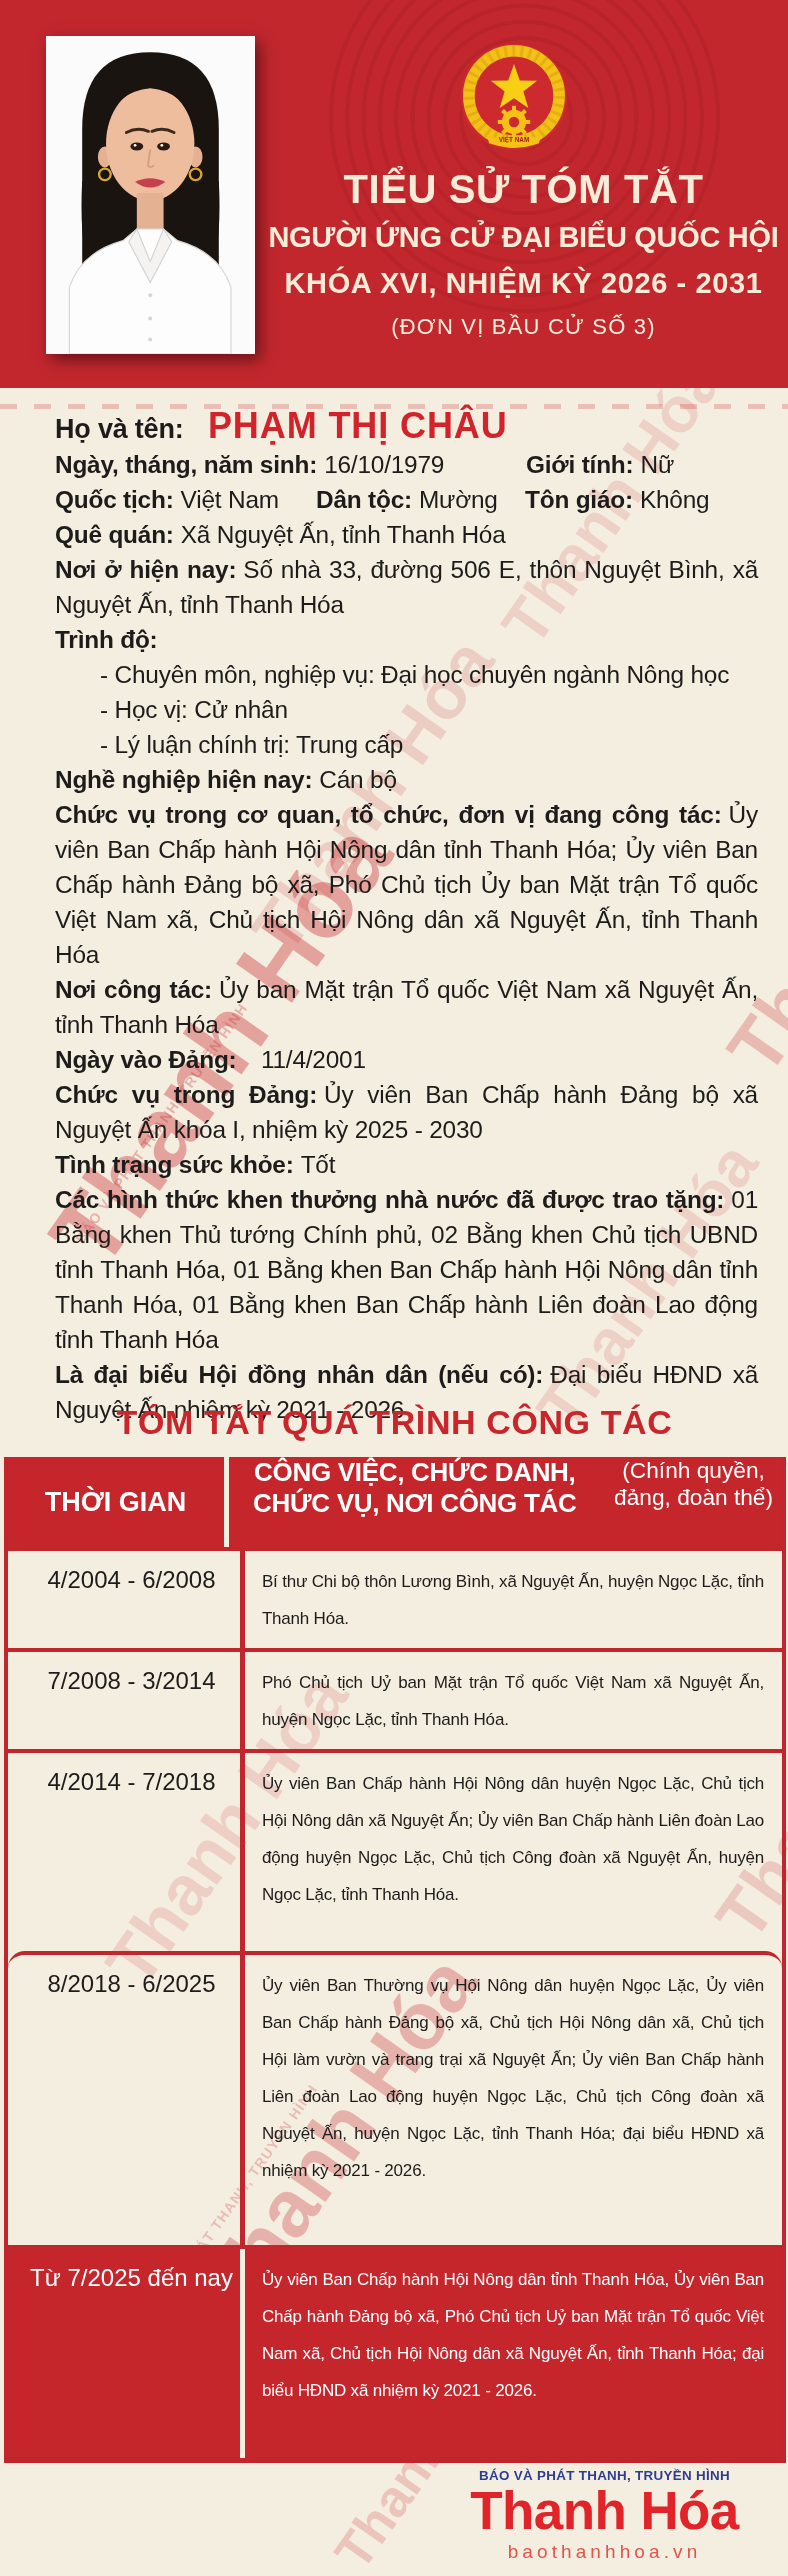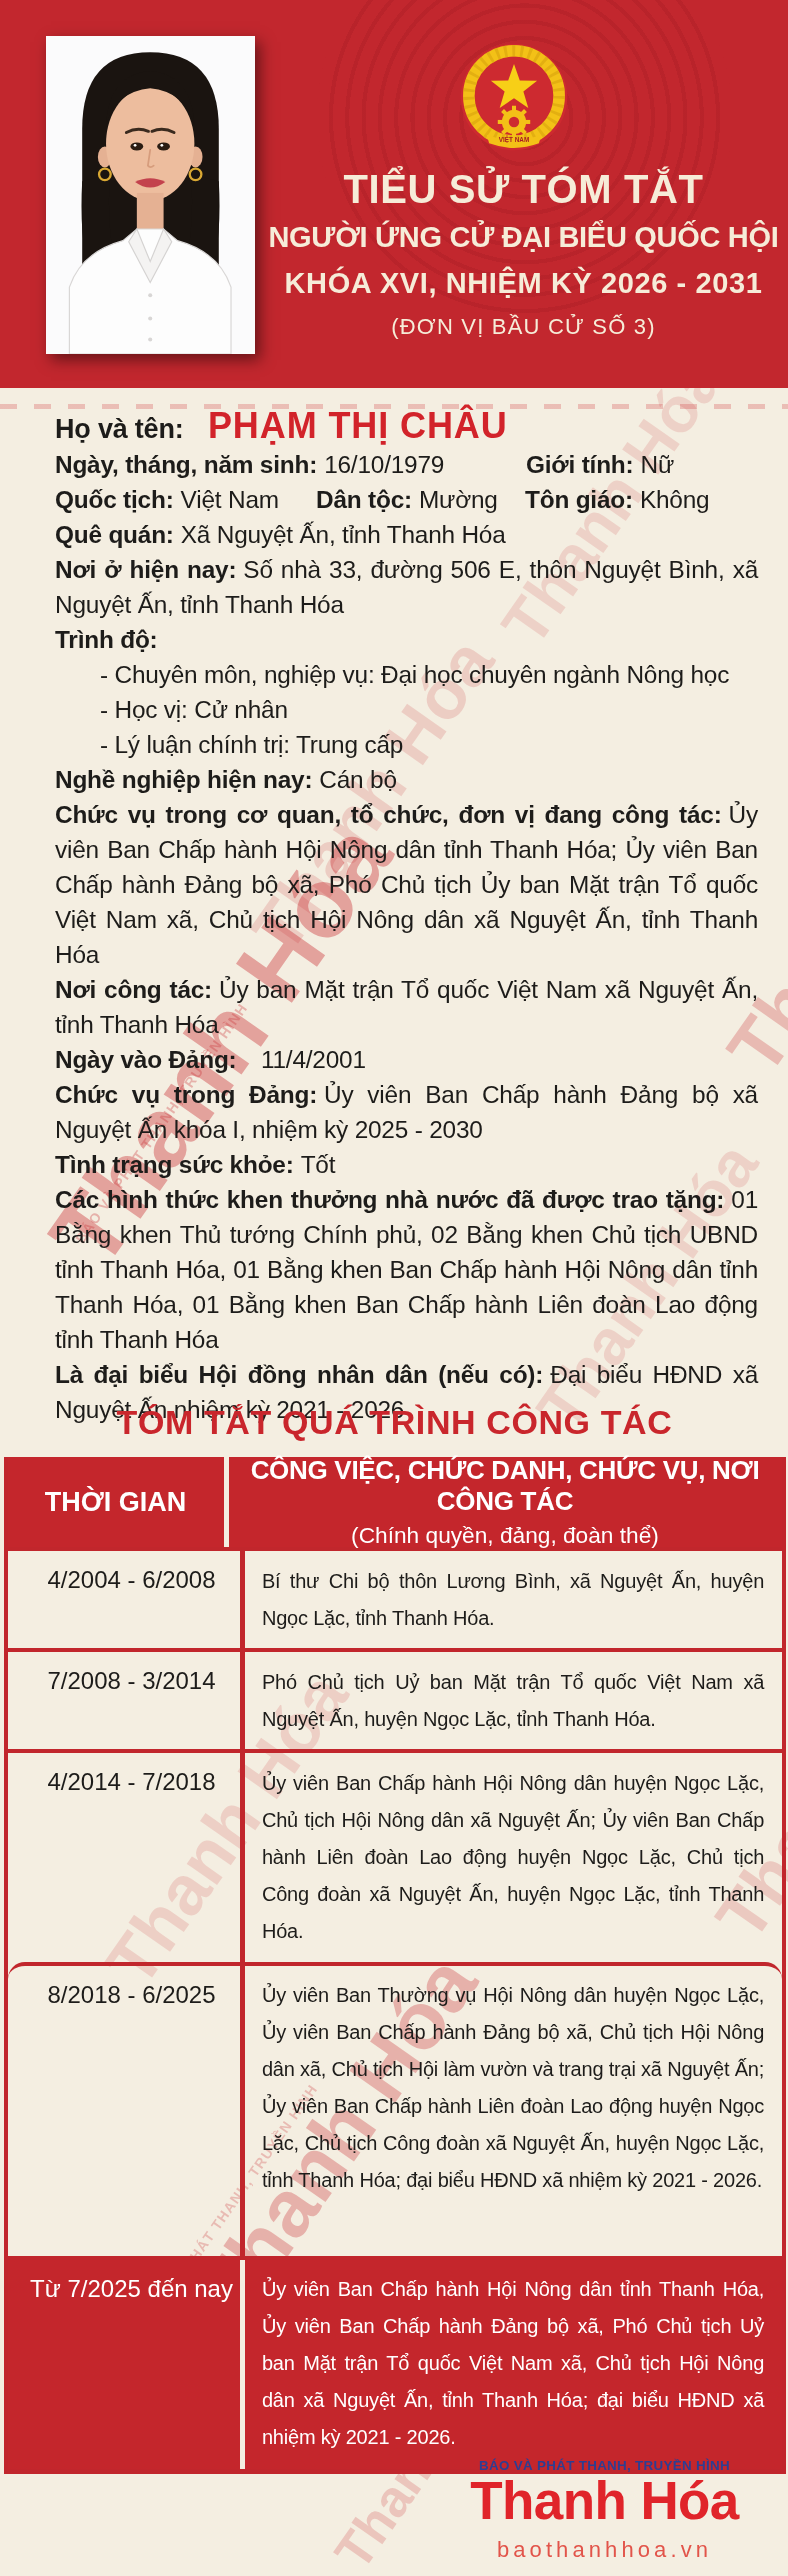--- a/index.html
+++ b/index.html
@@ -40,36 +40,36 @@
   .pw3{flex:0 0 209px;}
   .sub{padding-left:45px;}
   .gapval{margin-left:17.4px;}
 
   
   .career{position:absolute; top:1403px; left:0; right:0; z-index:1;}
   .career h2{text-align:center; color:#c9262c; font-size:34px; margin:0 0 15px; letter-spacing:0.6px; font-weight:bold;}
   .tbl{margin:0 3.5px; border-left:4.6px solid #c1262c; border-right:4.6px solid #c1262c; border-bottom:5.8px solid #c1262c;}
   .thead{display:flex; background:#c4262c; color:#fff; height:90px;}
   .th-time{flex:0 0 216px; display:flex; align-items:center; justify-content:center; font-size:27px; font-weight:bold; border-right:5.8px solid #f4eee1;}
-  .th-main{flex:1; display:flex; flex-direction:column; justify-content:center; text-align:center; gap:4.6px;}
+  .th-main{flex:1; display:flex; flex-direction:row; justify-content:center; text-align:center; gap:4.6px;}
   .th-main-1{font-size:26px; font-weight:bold; letter-spacing:-0.3px;}
   .th-main-2{font-size:22.7px; font-weight:normal;}
   .trow{display:flex; border-top:4.1px solid #c1262c;}
   .td-time{flex:0 0 216px; border-right:5.8px solid #c1262c; display:flex; justify-content:center; padding-top:15px; font-size:24px; color:#1d1c1a;padding-left:16px;}
-  .td-detail{flex:1; padding:11.6px 17.4px; font-size:20px; line-height:37px; text-align:justify; color:#1d1c1a; letter-spacing:-0.2px;}
+  .td-detail{flex:1; padding:11.6px 17.4px; font-size:17px; line-height:37px; text-align:justify; color:#1d1c1a; letter-spacing:-0.2px;}
   .r1{min-height:87px;} .r2{min-height:80px;} .r3{min-height:198px;} .r4{min-height:290px;border-radius:17px;} .r5{min-height:209px;}
   .hl{background:#c4262c;}
   .hl .td-time{color:#fff; border-right-color:#f4eee1;}
   .hl .td-detail{color:#fff;}
 
   
   .foot{position:absolute; right:22px; bottom:12.8px; width:325px; text-align:center; z-index:1;}
   .tagline{color:#2d3e92; font-weight:bold; font-size:13.4px; letter-spacing:0.3px;}
   .logo{color:#e0242a; font-weight:bold; font-size:53px; line-height:1.02; margin-top:1.2px; letter-spacing:-0.6px;}
-  .website{color:#e2544a; font-size:22px; letter-spacing:4.1px; margin-top:9px;}
+  .website{color:#e2544a; font-size:19px; letter-spacing:4.1px; margin-top:3px;}
 </style>
 </head>
 <body>
 
 <div class="page">
 
   <div class="wm" style="left:-35px; top:988px; font-size:99px; opacity:.38;">Thanh Hóa</div>
   <div class="wmc" style="left:17.4px; top:1115px; opacity:.3;">BÁO VÀ PHÁT THANH, TRUYỀN HÌNH</div>
   <div class="wm" style="left:192px; top:755px; font-size:70px; opacity:.16;">Thanh Hóa</div>
   <div class="wm" style="left:447px; top:465px; font-size:64px; opacity:.14;">Thanh Hóa</div>

